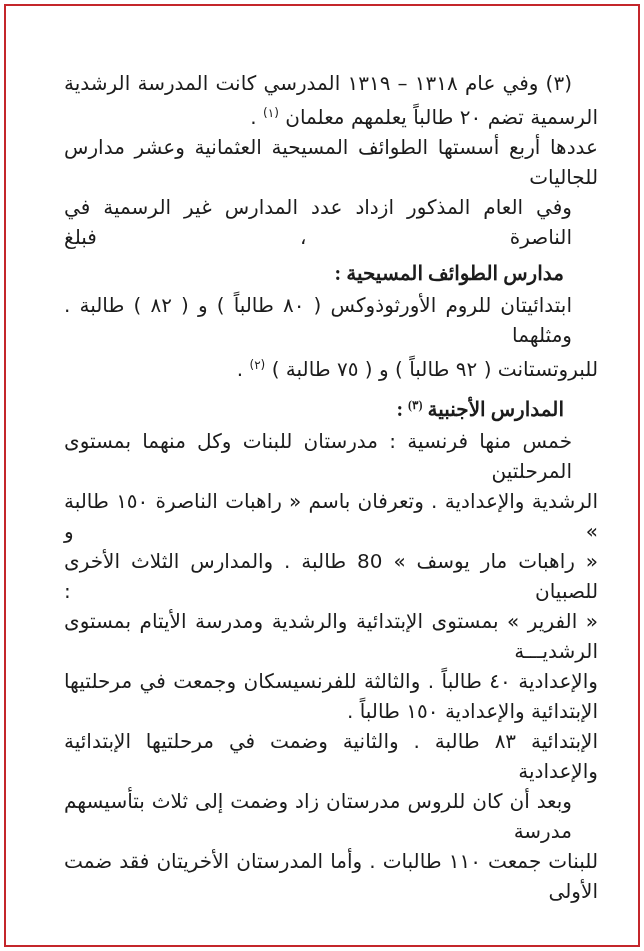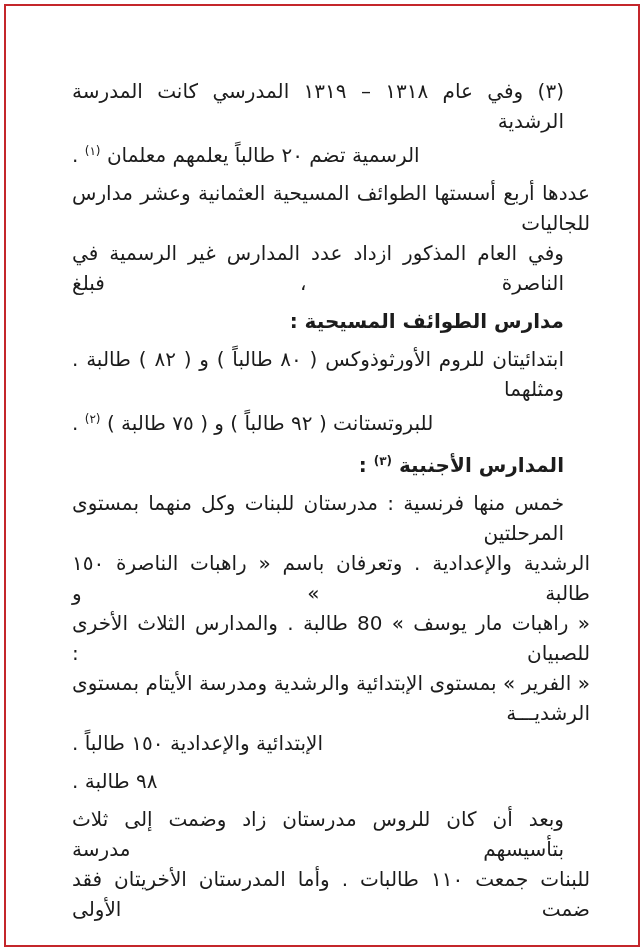--- a/index.html
+++ b/index.html
@@ -9,30 +9,30 @@
   }
   .frame {
     position: absolute; top: 4px; left: 4px; right: 4px; bottom: 4px;
     border: 2px solid #c4262b;
   }
   .page {
     position: absolute; top: 6px; left: 6px; right: 6px; bottom: 6px;
     box-sizing: border-box; padding: 62px 40px 0 58px;
     direction: rtl; unicode-bidi: embed;
   }
-  .para { margin: 8px; }
+  .para { margin: 0; }
   .line {
     display: block; font-size: 20px; line-height: 30px;
-    text-align: left; white-space: normal;
+    text-align: right; white-space: normal;
   }
   .just { text-align: justify; text-align-last: justify; text-justify: inter-word; }
   .indent { padding-right: 26px; }
   .heading {
     margin: 6px 0 2px 0; padding-right: 34px;
-    font-size: 20px; line-height: 30px; font-weight: bold; 
+    font-size: 20px; line-height: 30px; font-weight: bold;  font-family: Liberation Serif, serif;
   }
   .sup { font-size: 12px; vertical-align: 7px; }
 </style>
 </head>
 <body>
 
 <div class="frame"></div>
 
 <main class="page">
 
@@ -55,25 +55,26 @@
       <div class="line"><span>للبروتستانت ( ٩٢ طالباً ) و ( ٧٥ طالبة ) </span><span class="sup">(٢)</span><span> .</span></div>
     </div>
 
     <h2 class="heading"><span>المدارس الأجنبية </span><span class="sup">(٣)</span><span> :</span></h2>
 
     <div class="para">
       <div class="line just indent">خمس منها فرنسية : مدرستان للبنات وكل منهما بمستوى المرحلتين</div>
       <div class="line just">الرشدية والإعدادية . وتعرفان باسم « راهبات الناصرة ١٥٠ طالبة » و</div>
       <div class="line just">« راهبات مار يوسف » 80 طالبة . والمدارس الثلاث الأخرى للصبيان :</div>
       <div class="line just">« الفرير » بمستوى الإبتدائية والرشدية ومدرسة الأيتام بمستوى الرشديـــة</div>
+      <div class="line just">والإعدادية ٤٠ طالباً . والثالثة للفرنسيسكان وجمعت في مرحلتيها</div>
       <div class="line">الإبتدائية والإعدادية ١٥٠ طالباً .</div>
     </div>
 
     <div class="para">
-      <div class="line">٩٨ طالبة .</div>
+      <div class="line just">الإبتدائية ٨٣ طالبة . والثانية وضمت في مرحلتيها الإبتدائية والإعدادية</div>
     </div>
 
     <div class="para">
       <div class="line just indent">وبعد أن كان للروس مدرستان زاد وضمت إلى ثلاث بتأسيسهم مدرسة</div>
       <div class="line just">للبنات جمعت ١١٠ طالبات . وأما المدرستان الأخريتان فقد ضمت الأولى</div>
 
     </div>
 
   </section>
 

